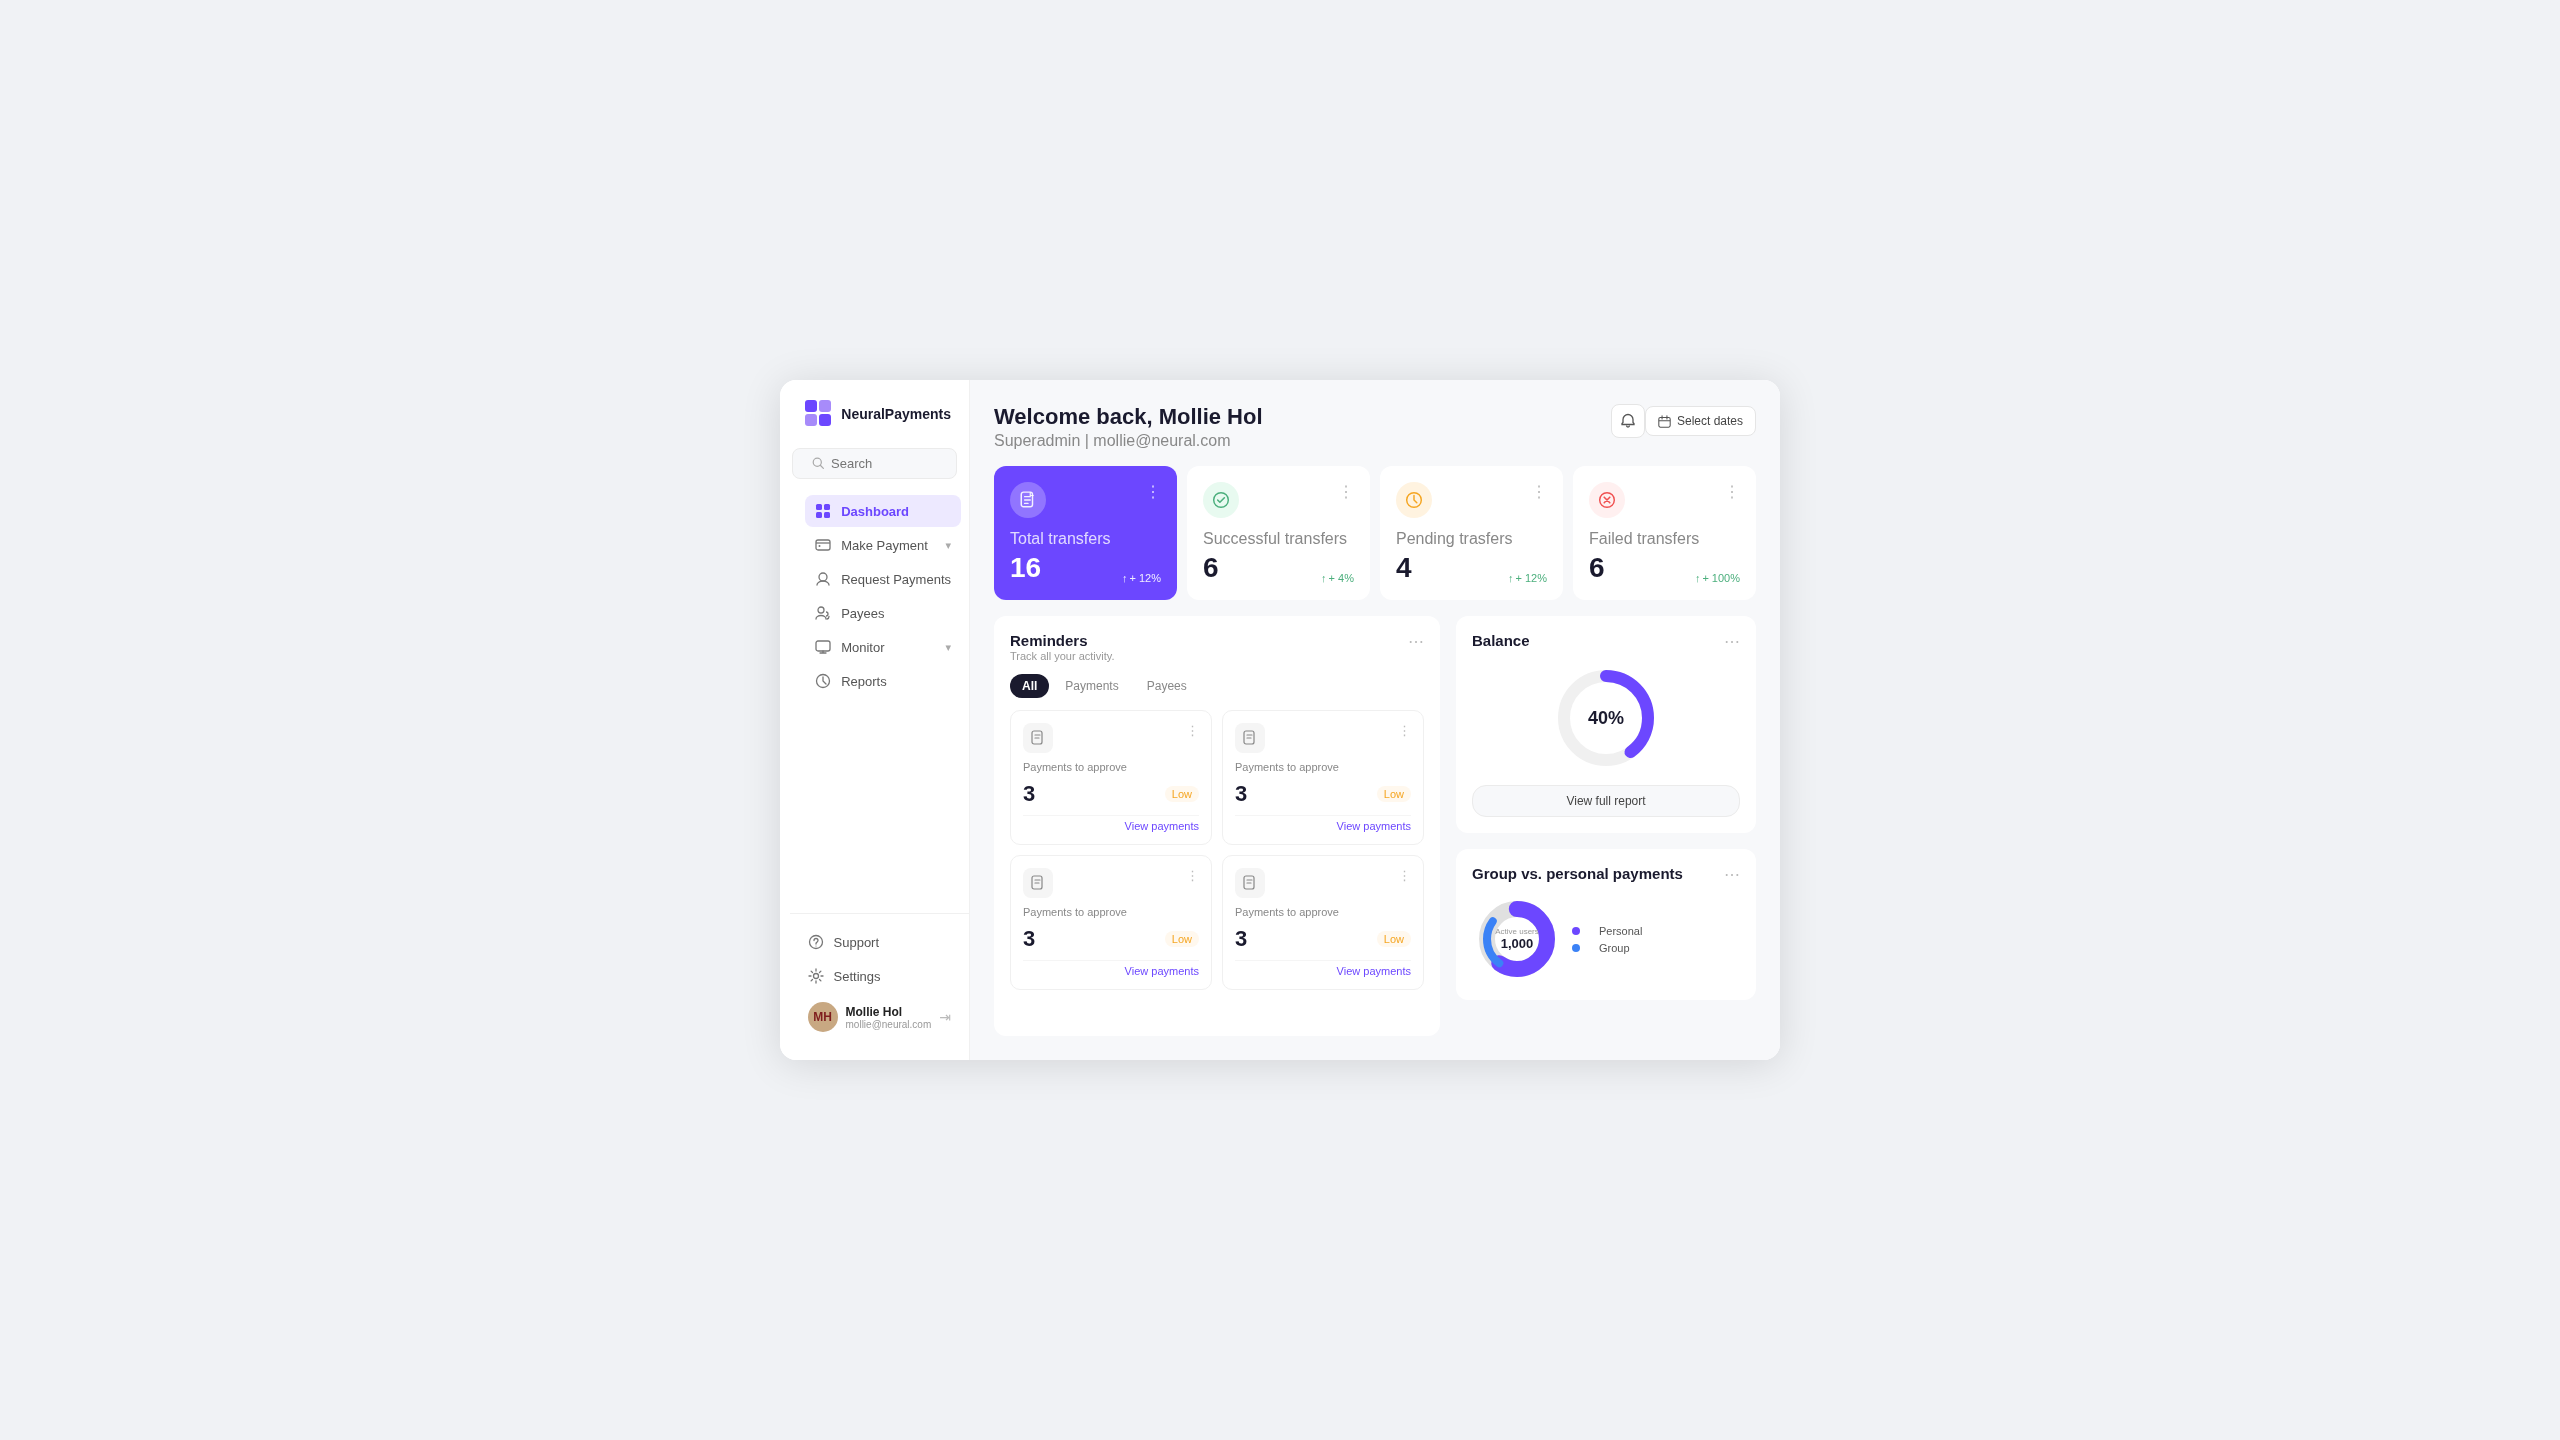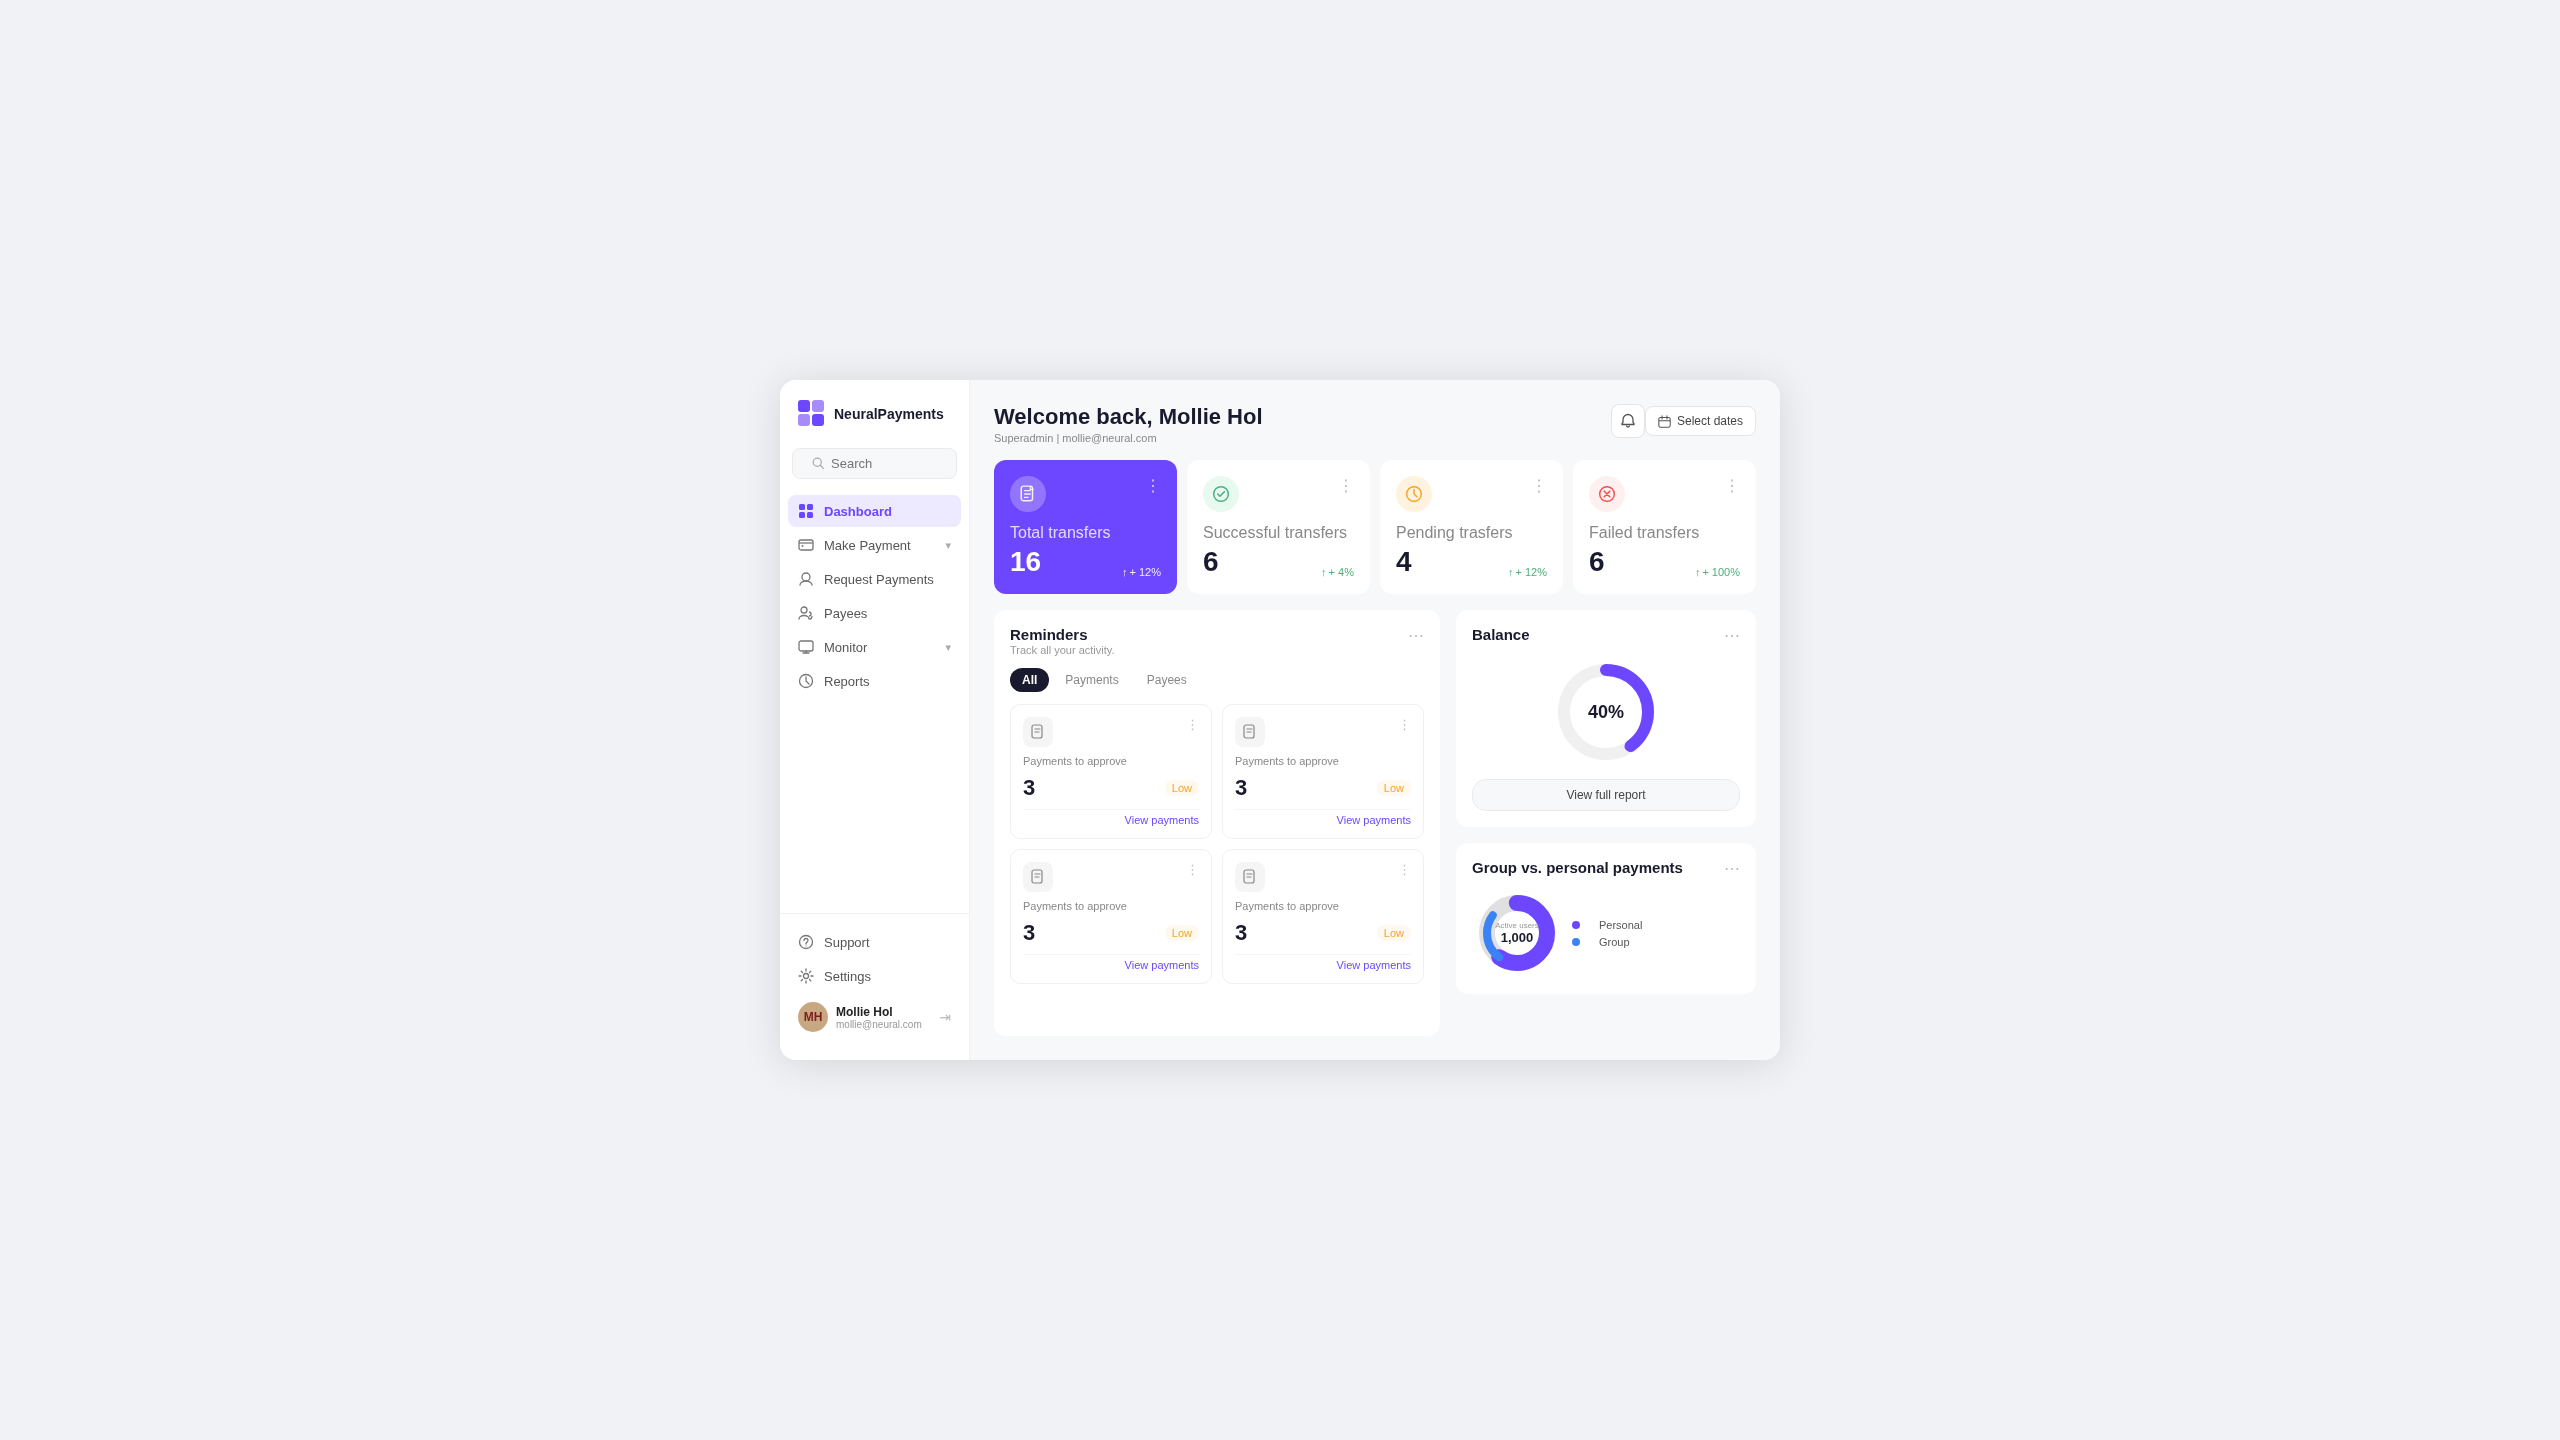--- a/index.html
+++ b/index.html
@@ -23,20 +23,21 @@
     }
     
     .sidebar {
       width: 190px;
       background: #fff;
       border-right: 1px solid #f0f0f0;
       display: flex;
       flex-direction: column;
       padding: 20px 0;
       flex-shrink: 0;
+      align-items: flex-end;
     }
     .sidebar-logo {
       display: flex;
       align-items: center;
       gap: 8px;
       padding: 0 18px 20px;
     }
     .logo-icon {
       width: 28px;
       height: 28px;
@@ -126,21 +127,21 @@
       display: flex;
       flex-direction: column;
       gap: 16px;
     }
     .header-row {
       display: flex;
       justify-content: space-between;
       align-items: flex-start;
     }
     .page-title { font-size: 22px; font-weight: 700; color: #1a1a2e; }
-    .page-subtitle { font-size: 11px; color: #888; margin-top: 2px; }
+    .page-subtitle { font-size: 16px; color: #888; margin-top: 2px; }
     .header-actions { display: flex; gap: 0; align-items: center; }
     .bell-btn {
       width: 34px; height: 34px;
       border: 1px solid #e5e5e5;
       border-radius: 8px;
       background: #fff;
       display: flex; align-items: center; justify-content: center;
       cursor: pointer;
       font-size: 15px;
     }

